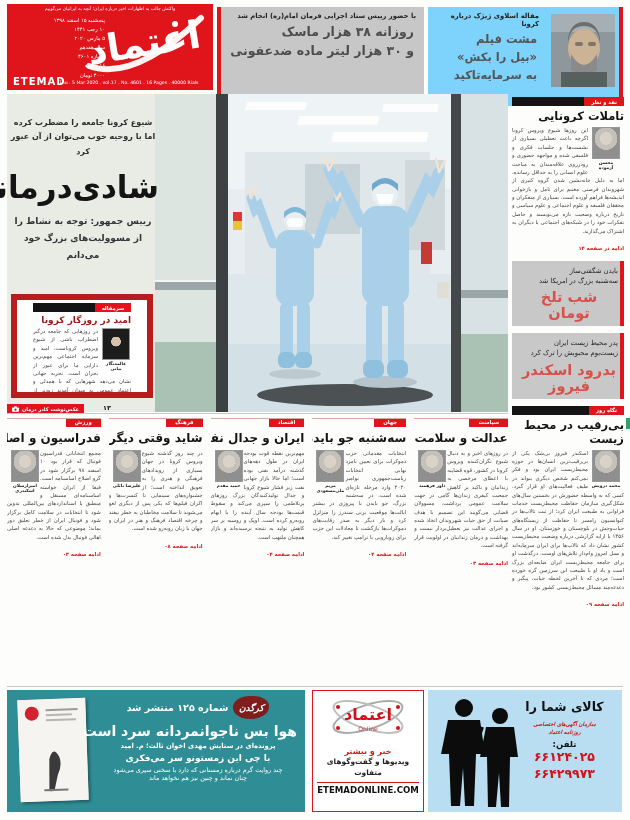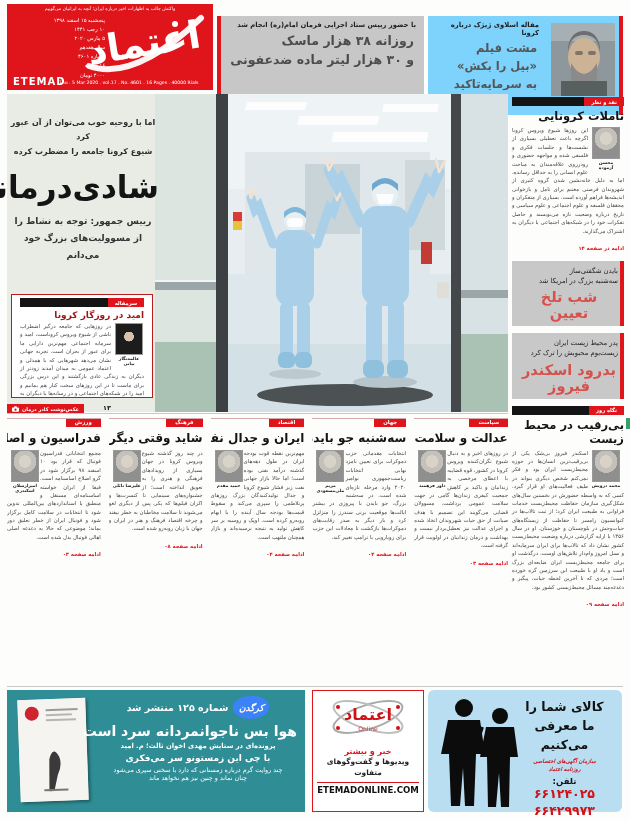--- a/index.html
+++ b/index.html
@@ -8,41 +8,41 @@
   .abs{position:absolute;}
   
   .masthead{left:7px;top:4px;width:206px;height:86px;background:#e0151c;color:#fff;}
   .m-topstrip{position:absolute;top:2px;left:10px;right:10px;font-size:4.6px;color:#fff;
               text-align:center;white-space:nowrap;overflow:hidden;opacity:.95;}
   .m-callig{position:absolute;right:2px;top:6px;width:132px;height:66px;}
   .m-dates{position:absolute;left:36px;top:12px;width:62px;font-size:5.2px;line-height:1.75;
            text-align:right;color:#fff;}
   .m-en{position:absolute;left:6px;bottom:3px;font-size:10px;font-weight:bold;letter-spacing:1px;}
   .m-eninfo{position:absolute;left:52px;bottom:5px;font-size:4.6px;direction:ltr;white-space:nowrap;}
-  .hbox{top:16px;height:99px;background:#c7c7c7;}
+  .hbox{top:7px;height:99px;background:#c7c7c7;}
   .hbox-c{left:217px;width:207px;}
   .hbox-c::before{content:"";position:absolute;left:0;top:0;bottom:0;width:4px;background:#e0151c;}
   .hbox-r{left:428px;width:195px;background:#7dd3fc;}
   .hbox-r::after{content:"";position:absolute;right:0;top:0;bottom:0;width:4px;background:#e0151c;}
   .kicker{font-size:6.8px;font-weight:bold;color:#222;padding:5px 8px 0 6px;text-align:right;}
   .hlines{padding:2px 10px 0 6px;text-align:right;}
   .hlines div{font-size:12.5px;font-weight:bold;color:#4c4c4c;line-height:19px;white-space:nowrap;}
   .zizek-wrap{position:absolute;right:8px;top:7px;width:64px;height:73px;}
   .hbox-r .kicker,.hbox-r .hlines{margin-right:76px;}
   .hbox-r .hlines div{font-size:11.5px;line-height:18px;color:#555;}
   
   .lead{left:7px;top:94px;width:501px;height:318px;background:#e9ece5;}
   .photo{position:absolute;left:148px;top:0;width:353px;height:318px;}
   .lead-text{position:absolute;left:0;top:22px;width:152px;text-align:center;color:#2e2e2e;}
   .lead-k{font-size:8px;font-weight:bold;line-height:1.8;}
   .lead-h{font-size:31px;font-weight:bold;color:#141414;margin:10px 0 8px;}
   .lead-s{font-size:9px;font-weight:bold;line-height:1.9;color:#333;}
   
   .editorial{position:absolute;left:4px;top:200px;width:142px;height:104px;background:#fff;
-             border:1px solid #b91c1c;padding:0 8px 2px;box-sizing:border-box;overflow:hidden;}
+             border:6px solid #b91c1c;padding:0 16px 2px;box-sizing:border-box;overflow:hidden;}
   .bar{position:relative;height:9px;background:#141414;margin:3px 0 3px;}
   .bar .lbl{position:absolute;right:0;top:0;bottom:0;background:#e0151c;color:#fff;
             font-size:5.2px;display:flex;align-items:center;padding:0 7px;font-weight:bold;}
   .ed-title{font-size:9px;font-weight:bold;color:#9c1414;text-align:right;margin:1px 0 2px;}
   .authorblock{float:left;width:30px;margin:1px 0 1px 3px;text-align:center;}
   .pic{width:26px;height:30px;margin:0 auto;border:1px solid #999;
        background:radial-gradient(circle at 50% 35%,#d9d2c9 0 26%,#c4c0ba 27% 48%,#8f8f8f 49% 100%);}
   .pic.hijab{background:radial-gradient(circle at 50% 42%,#d8c2ae 0 22%,#1c1c1c 23% 100%);}
   .aname{font-size:4.4px;font-weight:bold;color:#222;margin-top:1px;line-height:1.2;}
   .smalltext{font-size:5.4px;line-height:1.55;text-align:justify;color:#444;}
@@ -72,35 +72,35 @@
              letter-spacing:1px;}
   .greenmark{left:626px;top:418px;width:4px;height:11px;background:#3aa06a;}
   
   .adrow-rule{left:7px;top:686px;width:616px;}
   .ad{top:690px;height:122px;box-sizing:border-box;}
   .ad-kargadan{left:7px;width:298px;background:#2f8d95;color:#fff;}
   .book{position:absolute;left:12px;top:9px;width:68px;height:102px;background:#f5f4f0;
         transform:rotate(-2deg);box-shadow:2px 2px 3px rgba(0,0,0,.35);overflow:hidden;}
   .kg-body{position:absolute;right:8px;left:92px;top:6px;text-align:center;}
   .kg-row{display:flex;align-items:center;justify-content:center;gap:5px;direction:rtl;}
-  .kg-logo{width:36px;height:23px;background:#3b82f6;border-radius:50% 45% 55% 50%;color:#fff;
+  .kg-logo{width:36px;height:23px;background:#7f1d1d;border-radius:50% 45% 55% 50%;color:#fff;
            font-size:9px;font-weight:bold;display:flex;align-items:center;justify-content:center;
            font-style:italic;flex:none;}
   .kg-issue{font-size:9.5px;font-weight:bold;}
   .kg-title{font-size:14px;font-weight:bold;margin:4px 0 3px;white-space:nowrap;}
   .kg-s1{font-size:6.8px;font-weight:bold;}
   .kg-s2{font-size:9px;font-weight:bold;margin:3px 0;}
   .kg-s3,.kg-s4{font-size:6.4px;}
   .ad-online{left:312px;width:112px;background:#fff;border:1.5px solid #e0151c;text-align:center;
              padding-top:4px;}
   .ol-t1{color:#e0151c;font-weight:bold;font-size:8px;margin-top:2px;}
   .ol-t2,.ol-t3{font-size:7.4px;color:#222;font-weight:bold;line-height:1.5;}
   .ol-url{display:inline-block;font-size:8.6px;font-weight:bold;color:#111;border-top:1px solid #e0151c;
           padding-top:2px;margin-top:2px;direction:ltr;}
-  .ad-intro{left:428px;width:194px;background:#b9ddf1;color:#111;border-radius:6px;}
+  .ad-intro{left:428px;width:194px;background:#b9ddf1;color:#111;}
   .in-text{position:absolute;right:10px;top:8px;width:95px;text-align:center;}
   .in-l{font-size:12.5px;font-weight:bold;line-height:1.5;}
   .in-badge{font-size:5.4px;color:#d01218;font-weight:bold;font-style:italic;line-height:1.5;margin:3px 0;}
   .in-phl{font-size:8.5px;font-weight:bold;margin-top:2px;}
   .in-ph{font-size:12.5px;font-weight:bold;color:#d01218;line-height:1.35;}
   .clearfix::after{content:"";display:block;clear:both;}
 </style>
 </head>
 <body>
 
@@ -221,22 +221,22 @@
         <path d="M221,100 L239,100 L236,110 L224,110 Z" fill="#fbfdfe"></path>
         <rect x="207" y="112" width="47" height="100" rx="15" fill="#a9d0e8"></rect>
         <rect x="211" y="206" width="16" height="68" rx="7" fill="#a9d0e8"></rect>
         <rect x="233" y="206" width="16" height="68" rx="7" fill="#a9d0e8"></rect>
         <rect x="208" y="266" width="21" height="18" rx="7" fill="#8fc0de"></rect>
         <rect x="232" y="266" width="21" height="18" rx="7" fill="#8fc0de"></rect>
       </g>
     </svg>
 
     <div class="lead-text">
+      <div class="lead-k">شیوع کرونا جامعه را مضطرب کرده</div>
       <div class="lead-k">اما با روحیه خوب می‌توان از آن عبور کرد</div>
-      <div class="lead-k">شیوع کرونا جامعه را مضطرب کرده</div>
       <div class="lead-h">شادی‌درمانی</div>
       <div class="lead-s">رییس جمهور: توجه به نشاط را</div>
       <div class="lead-s">از مسوولیت‌های بزرگ خود می‌دانم</div>
     </div>
 
     <div class="editorial clearfix">
       <div class="bar">
         <span class="lbl">سرمقاله</span>
       </div>
       <div class="ed-title">امید در روزگار کرونا</div>
@@ -331,21 +331,21 @@
         <div class="pic"></div>
         <div class="aname">محسن آزموده</div>
       </div>
       <div class="smalltext">این روزها شیوع ویروس کرونا اگرچه باعث تعطیلی بسیاری از نشست‌ها و جلسات فکری و فلسفی شده و مواجهه حضوری و رودرروی علاقه‌مندان به مباحث علوم انسانی را به حداقل رسانده، اما به دلیل خانه‌نشین شدن گروه کثیری از شهروندان فرصتی مغتنم برای تامل و بازخوانی اندیشه‌ها فراهم آورده است. بسیاری از متفکران و محققان فلسفه و علوم اجتماعی و علوم سیاسی و تاریخ درباره وضعیت تازه می‌نویسند و حاصل تفکرات خود را در شبکه‌های اجتماعی با دیگران به اشتراک می‌گذارند.</div>
       <span class="more">ادامه در صفحه ۱۴</span>
     </div>
 
     <div class="promo">
       <div class="pk">بایدن شگفتی‌ساز</div>
       <div class="pk">سه‌شنبه بزرگ در امریکا شد</div>
-      <div class="pt">شب تلخ تعیین</div>
+      <div class="pt">شب تلخ تومان</div>
     </div>
 
     <div class="promo">
       <div class="pk">پدر محیط زیست ایران</div>
       <div class="pk">زیست‌بوم محبوبش را ترک کرد</div>
       <div class="pt">بدرود اسکندر فیروز</div>
     </div>
 
     <div class="bar">
       <span class="lbl">نگاه روز</span>
@@ -410,21 +410,20 @@
       <g fill="#0c0c0c">
         <circle cx="30" cy="12" r="9"></circle>
         <path d="M14,24 h32 l5,34 h-9 l-2,52 h-9 l-2,-38 l-3,38 h-9 l-2,-52 h-8 z"></path>
         <circle cx="66" cy="20" r="8"></circle>
         <path d="M52,31 h28 l4,30 h-8 l-1,50 h-8 l-2,-34 l-3,34 h-8 l-1,-50 h-7 z"></path>
         <rect x="40" y="30" width="6" height="26" transform="rotate(18 43 43)"></rect>
       </g>
     </svg>
     <div class="in-text">
       <div class="in-l">کالای شما را</div>
-      <div class="in-l">ما معرفی می‌کنیم</div>
       <div class="in-badge">
         <div>سازمان آگهی‌های اختصاصی</div>
         <div>روزنامه اعتماد</div>
       </div>
       <div class="in-phl">تلفن:</div>
       <div class="in-ph">۶۶۱۲۴۰۲۵</div>
       <div class="in-ph">۶۶۴۲۹۹۷۳</div>
     </div>
   </div>
 

